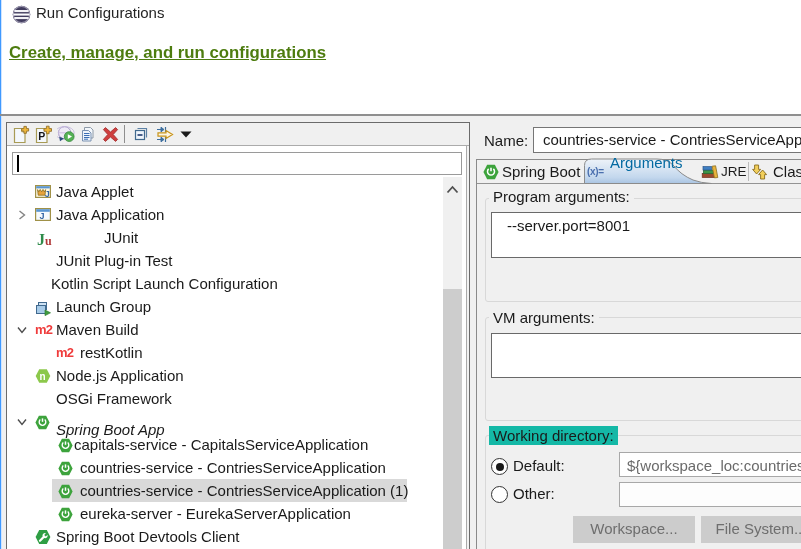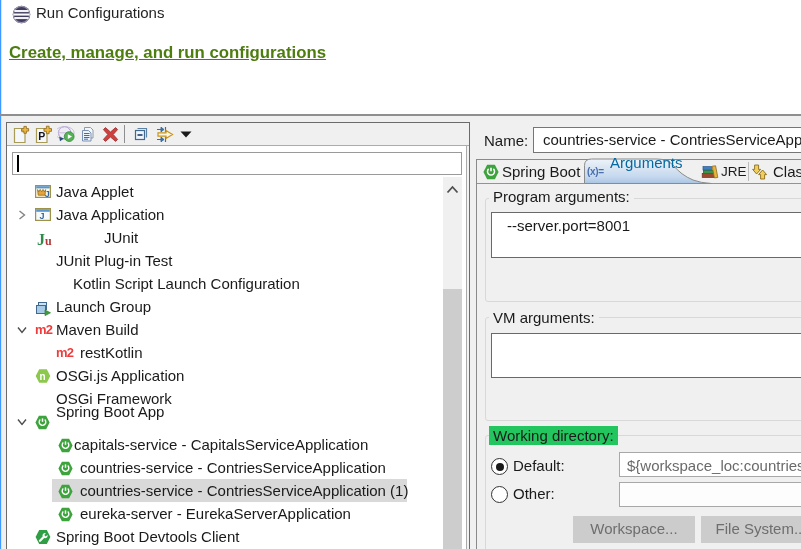--- a/index.html
+++ b/index.html
@@ -80,27 +80,27 @@
 </svg>
 
 <div class="abs" style="left:12px;top:152px;width:450px;height:23px;border:1px solid #9a9a9a;box-sizing:border-box;background:#fff;"></div>
 <div class="abs" style="left:17px;top:155px;width:1.5px;height:17px;background:#000;"></div>
 
 <div class="abs" style="left:52px;top:479px;width:355px;height:23px;background:#d9d9d9;"></div>
 <div class="abs t15" style="left:56px;top:180px;height:23px;line-height:23px;">Java Applet</div>
 <div class="abs t15" style="left:56px;top:203px;height:23px;line-height:23px;">Java Application</div>
 <div class="abs t15" style="left:56px;top:226px;height:23px;line-height:23px;margin-left:48px;">JUnit</div>
 <div class="abs t15" style="left:56px;top:249px;height:23px;line-height:23px;">JUnit Plug-in Test</div>
-<div class="abs t15" style="left:73px;top:272px;height:23px;line-height:23px;">Kotlin Script Launch Configuration</div>
+<div class="abs t15" style="left:51px;top:272px;height:23px;line-height:23px;">Kotlin Script Launch Configuration</div>
 <div class="abs t15" style="left:56px;top:295px;height:23px;line-height:23px;">Launch Group</div>
 <div class="abs t15" style="left:56px;top:318px;height:23px;line-height:23px;">Maven Build</div>
 <div class="abs t15" style="left:80px;top:341px;height:23px;line-height:23px;">restKotlin</div>
-<div class="abs t15" style="left:56px;top:364px;height:23px;line-height:23px;">OSGi.js Application</div>
+<div class="abs t15" style="left:56px;top:364px;height:23px;line-height:23px;">Node.js Application</div>
 <div class="abs t15" style="left:56px;top:387px;height:23px;line-height:23px;">OSGi Framework</div>
-<div class="abs t15" style="left:56px;top:400px;height:23px;line-height:23px;">Spring Boot App</div>
+<div class="abs t15" style="left:56px;top:418px;height:23px;line-height:23px;font-style:italic;">Spring Boot App</div>
 <div class="abs t15" style="left:74px;top:433px;height:23px;line-height:23px;">capitals-service - CapitalsServiceApplication</div>
 <div class="abs t15" style="left:80px;top:456px;height:23px;line-height:23px;">countries-service - ContriesServiceApplication</div>
 <div class="abs t15" style="left:80px;top:479px;height:23px;line-height:23px;">countries-service - ContriesServiceApplication (1)</div>
 <div class="abs t15" style="left:80px;top:502px;height:23px;line-height:23px;">eureka-server - EurekaServerApplication</div>
 <div class="abs t15" style="left:56px;top:525px;height:23px;line-height:23px;">Spring Boot Devtools Client</div>
 
 <svg class="abs" style="left:18px;top:210px" width="8" height="10" viewBox="0 0 8 10">
   <path d="M1.5 1 L6.5 5 L1.5 9" fill="none" stroke="#838383" stroke-width="1.4"></path>
 </svg>
 <svg class="abs" style="left:17px;top:326px" width="10" height="8" viewBox="0 0 10 8">
@@ -215,21 +215,21 @@
 <div class="abs" style="left:485px;top:198px;width:325px;height:104px;border:1px solid #d8d8d8;border-radius:3px;box-sizing:border-box;"></div>
 <div class="abs t15" style="left:489px;top:187px;height:19px;line-height:19px;background:#f0f0f0;padding:0 4px;">Program arguments:</div>
 <div class="abs" style="left:491px;top:212px;width:319px;height:46px;border:1px solid #696969;box-sizing:border-box;background:#fff;"></div>
 <div class="abs t15" style="left:499px;top:216px;height:20px;line-height:20px;margin-left:8px;">--server.port=8001</div>
 
 <div class="abs" style="left:485px;top:317px;width:325px;height:104px;border:1px solid #d8d8d8;border-radius:3px;box-sizing:border-box;"></div>
 <div class="abs t15" style="left:489px;top:308px;height:19px;line-height:19px;background:#f0f0f0;padding:0 4px;">VM arguments:</div>
 <div class="abs" style="left:491px;top:333px;width:319px;height:45px;border:1px solid #696969;box-sizing:border-box;background:#fff;"></div>
 
 <div class="abs" style="left:485px;top:435px;width:325px;height:130px;border:1px solid #d8d8d8;border-radius:3px;box-sizing:border-box;"></div>
-<div class="abs t15" style="left:489px;top:426px;height:19px;line-height:19px;background:#22c55e;padding:0 4px;">Working directory:</div>
+<div class="abs t15" style="left:489px;top:426px;height:19px;line-height:19px;background:#14b8a6;padding:0 4px;">Working directory:</div>
 
 <div class="abs" style="left:491px;top:458px;width:17px;height:17px;border:1.6px solid #333;border-radius:50%;box-sizing:border-box;background:#fff;"></div>
 <div class="abs" style="left:495.5px;top:462.5px;width:8px;height:8px;border-radius:50%;background:#1a1a1a;"></div>
 <div class="abs t15" style="left:513px;top:455px;height:21px;line-height:21px;">Default:</div>
 <div class="abs" style="left:619px;top:452px;width:191px;height:25px;border:1px solid #a8a8a8;box-sizing:border-box;background:#fff;overflow:hidden;"></div>
 <div class="abs t15" style="left:627px;top:456px;height:20px;line-height:20px;color:#6a6a6a;">${workspace_loc:countries-service}</div>
 
 <div class="abs" style="left:491px;top:486px;width:17px;height:17px;border:1.6px solid #333;border-radius:50%;box-sizing:border-box;background:#fff;"></div>
 <div class="abs t15" style="left:513px;top:483px;height:21px;line-height:21px;">Other:</div>
 <div class="abs" style="left:619px;top:482px;width:191px;height:25px;border:1px solid #a8a8a8;box-sizing:border-box;background:#fdfdfd;"></div>

